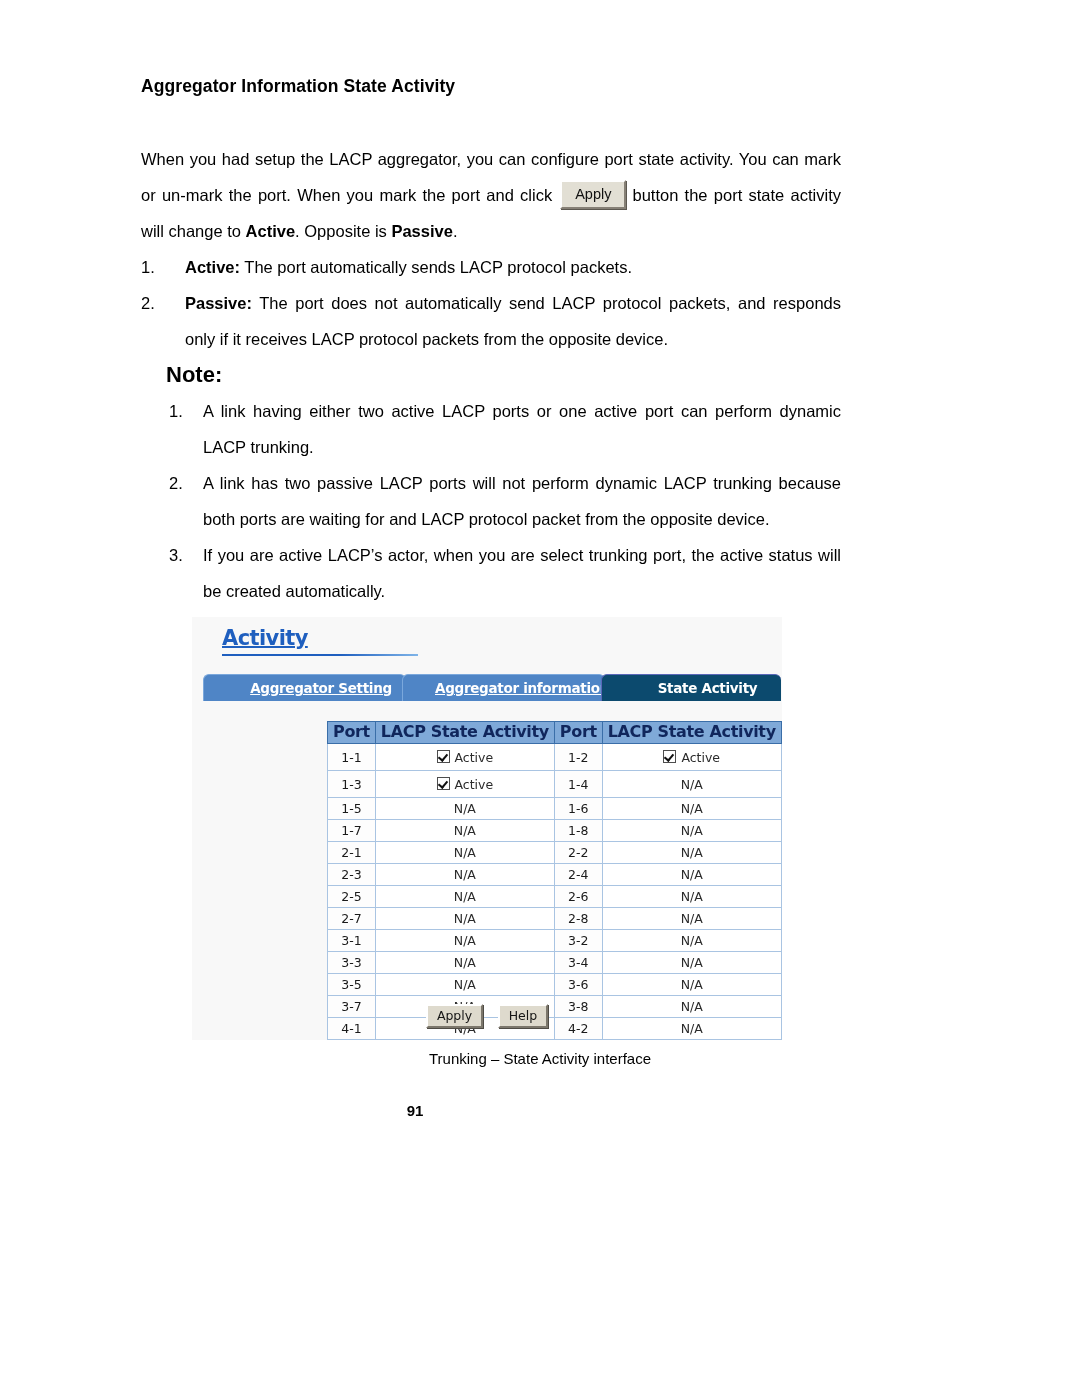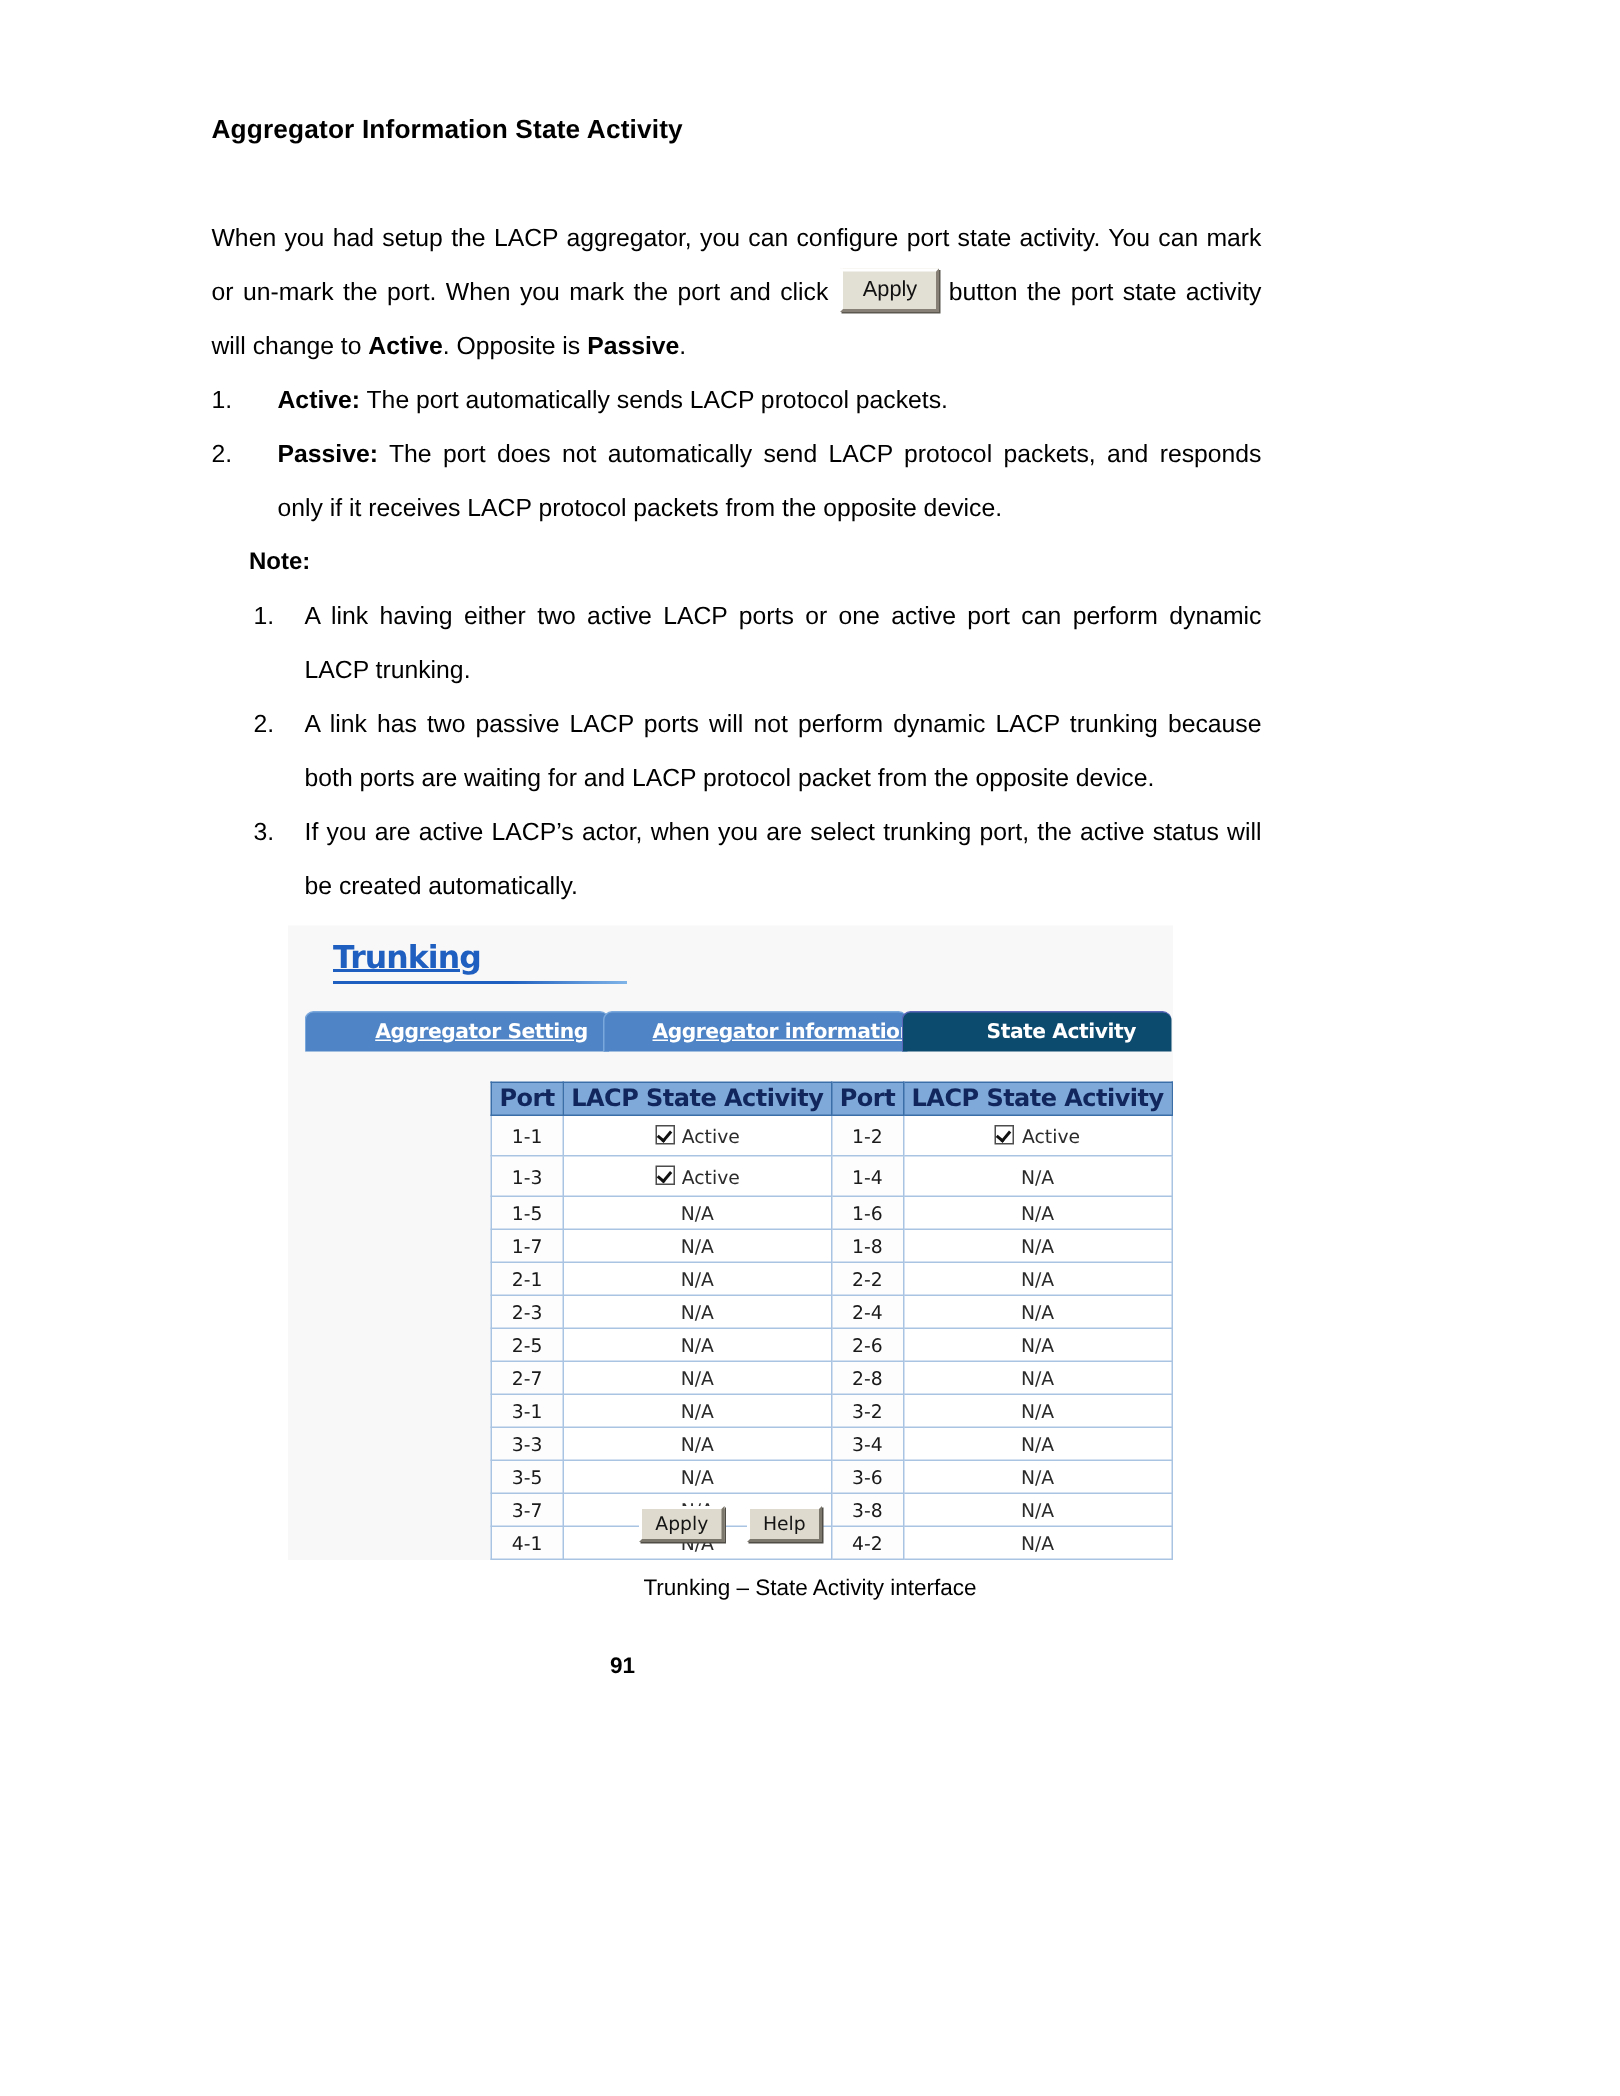--- a/index.html
+++ b/index.html
@@ -81,21 +81,21 @@
   ol.main-list > li .num {
     position: absolute;
     left: 0;
     top: 0;
     width: 34px;
     text-align: left;
   }
   .b { font-weight: bold; }
 
   .note-head {
-    font-size: 16px;
+    font-size: 22px;
     font-weight: bold;
     line-height: 36px;
     margin-left: 25px;
   }
 
   ol.note-list {
     list-style: none;
     margin: 0;
     padding: 0;
   }
@@ -334,21 +334,21 @@
       </li>
       <li>
         <span class="num">3.</span><span>If you are active LACP’s actor, when you are select trunking port, the active status will be created automatically.</span>
       </li>
     </ol>
 
   </div>
 
   <div class="shot">
 
-    <div class="shot-title">Trunking</div>
+    <div class="shot-title">Activity</div>
     <div class="shot-title-rule"></div>
 
     <div class="tabs">
       <div class="tab inactive tab-1"><span class="lnk">Aggregator Setting</span></div>
       <div class="tab inactive tab-2"><span class="lnk">Aggregator information</span></div>
       <div class="tab active tab-3"><span>State Activity</span></div>
     </div>
 
     <table class="port-table">
       <thead>

